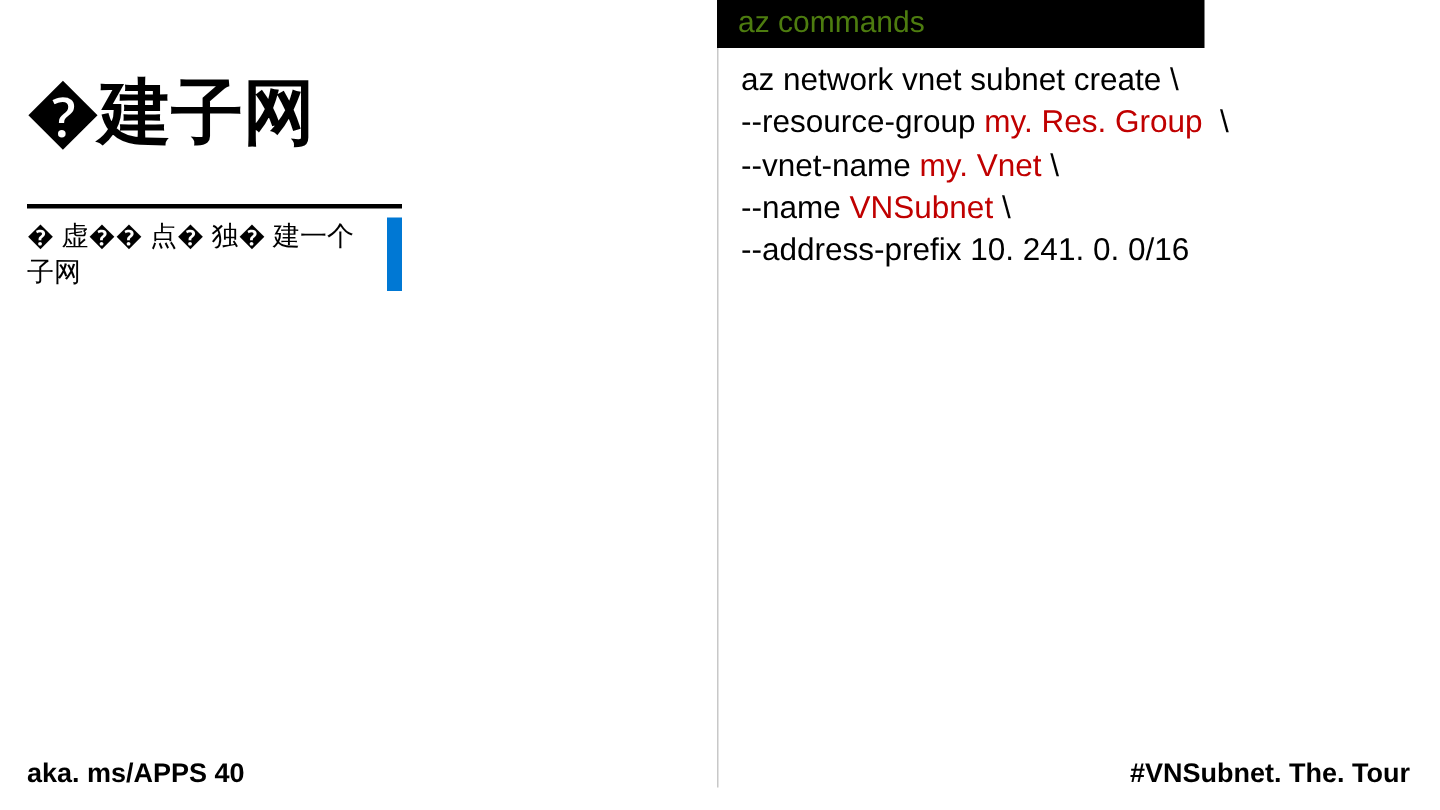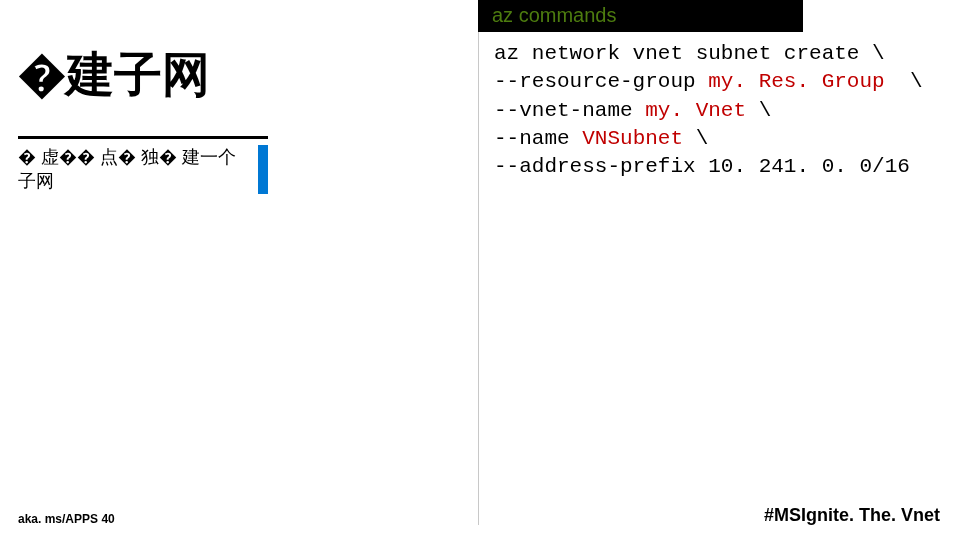--- a/index.html
+++ b/index.html
@@ -37,31 +37,31 @@
     width: 325px; height: 32px;
     background: #000;
     color: #4d7c0f;
     font-size: 20px;
     padding: 4px 12px 0 14px;
   }
   .code {
     position: absolute;
     left: 494px; top: 40px;
     width: 460px;
-    font-family: Liberation Mono, monospace;
+    font-family: Liberation Sans, sans-serif;
     font-size: 21px;
     line-height: 1.35;
     color: #000;
     white-space: pre;
   }
   .arg { color: #c00000; }
   .link {
     position: absolute;
     left: 18px; bottom: 14px;
-    font-size: 12px; font-weight: 700;
+    font-size: 18px; font-weight: 700;
     color: #000;
   }
   .hashtag {
     position: absolute;
     right: 20px; bottom: 14px;
     font-size: 18px; font-weight: 600;
     color: #000;
   }
 </style>
 </head>
@@ -80,15 +80,15 @@
 
   <div class="terminal-head">az commands</div>
 
   <div class="code"><span>az network vnet subnet create \</span>
 <span>--resource-group </span><span class="arg">my. Res. Group </span><span> \</span>
 <span>--vnet-name </span><span class="arg">my. Vnet</span><span> \</span>
 <span>--name </span><span class="arg">VNSubnet</span><span> \</span>
 <span>--address-prefix 10. 241. 0. 0/16</span></div>
 
   <div class="link">aka. ms/APPS 40</div>
-  <div class="hashtag">#MSIgnite. The. Vnet</div>
+  <div class="hashtag">#VNSubnet. The. Tour</div>
 
 </div>
 
 </body></html>

